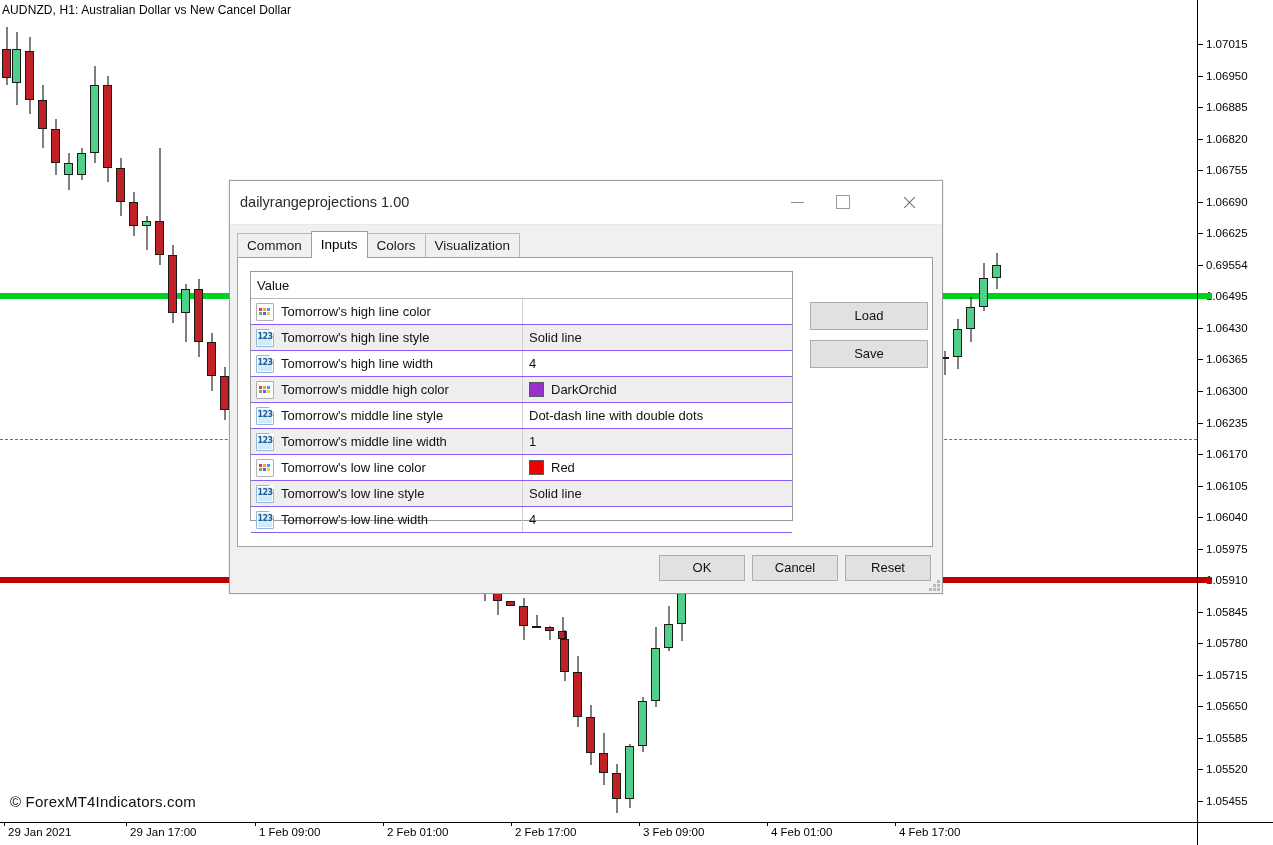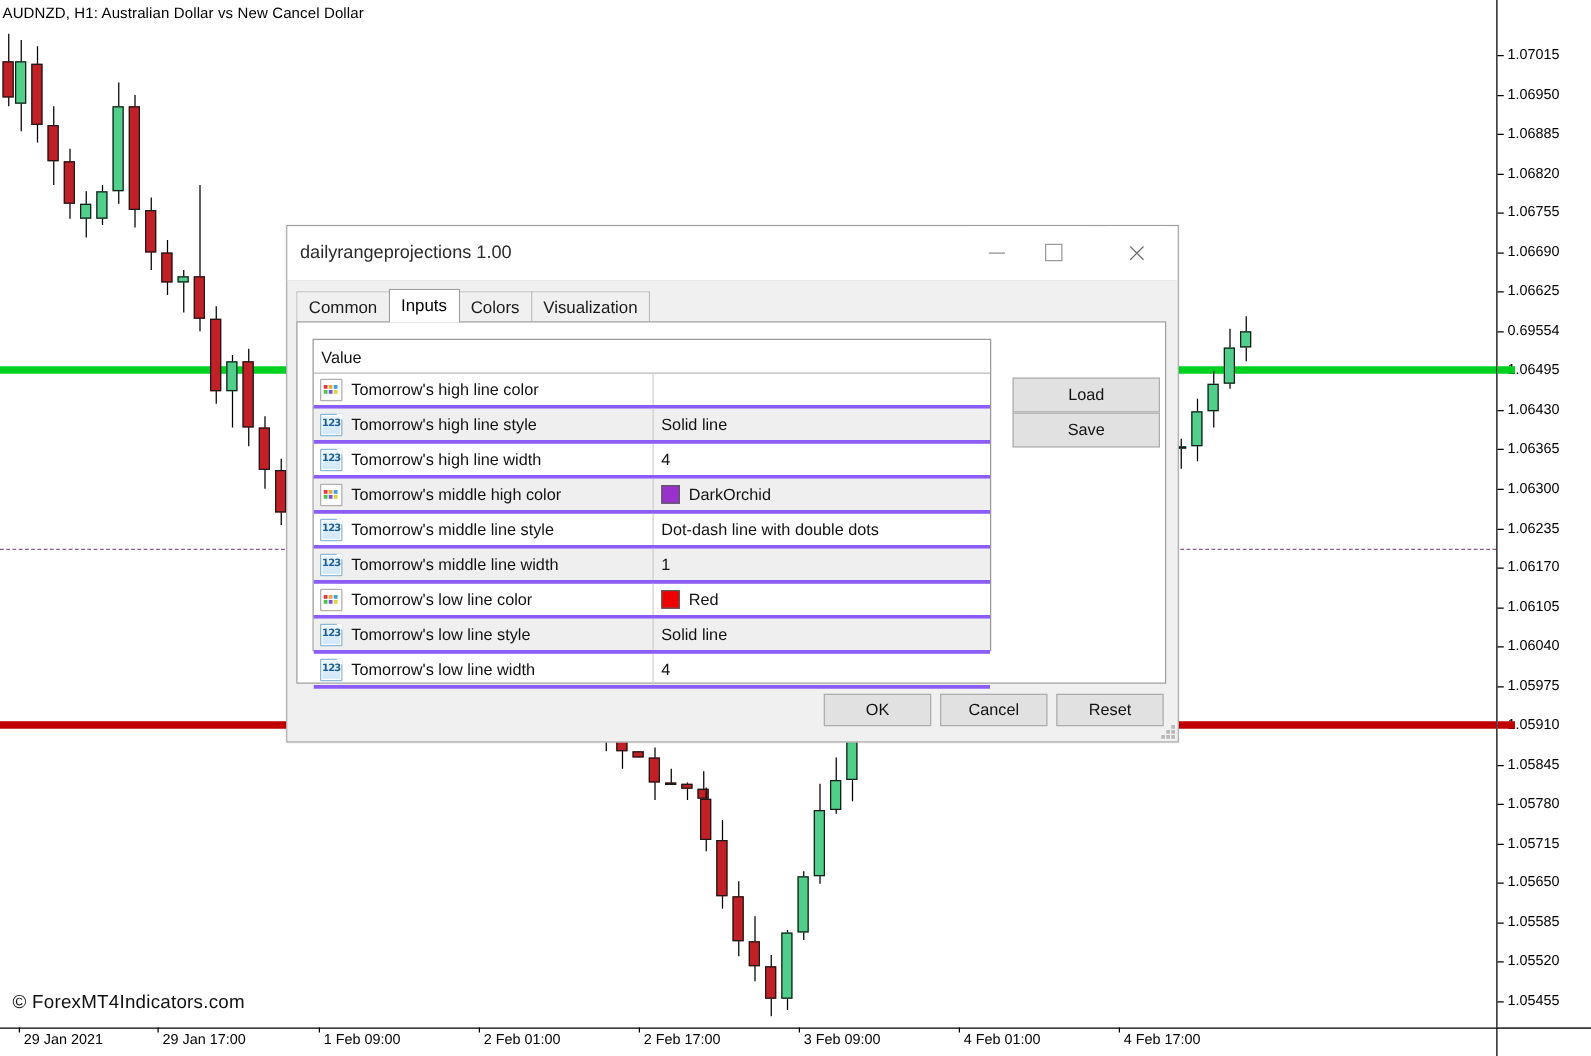--- a/index.html
+++ b/index.html
@@ -106,21 +106,21 @@
   .tabpane{
     position:absolute;left:7px;top:32px;width:696px;height:290px;
     background:#fff;border:1px solid #9e9e9e;box-sizing:border-box;
   }
 
   .grid{
     position:absolute;left:12px;top:13px;width:543px;height:250px;
     border:1px solid #9a9a9a;box-sizing:border-box;background:#fff;
     font-size:13px;
   }
-  .grow{position:relative;height:25px;border-bottom:3px solid #8b5cf6;display:flex;}
+  .grow{position:relative;height:25px;border-bottom:1px solid #8b5cf6;display:flex;}
   .grow.head{height:26px;border-bottom:1px solid #b9b9b9;}
   .grow.alt{background:#efefef;}
   .gcell-var{
     position:relative;width:272px;box-sizing:border-box;
     border-right:1px solid #cfcfcf;display:flex;align-items:center;padding-left:5px;
   }
   .grow.head .gcell-var{border-right:1px solid #b9b9b9;}
   .gcell-val{
     position:relative;flex:1;display:flex;align-items:center;padding-left:6px;
   }
@@ -150,21 +150,21 @@
 
   .swatch{
     width:15px;height:15px;margin-right:7px;flex:0 0 15px;
     border:1px solid #5a5a5a;box-sizing:border-box;
   }
 
   .sidebtns{position:absolute;left:572px;top:44px;width:118px;}
   .sbtn{
     width:118px;height:28px;line-height:26px;text-align:center;
     background:#e1e1e1;border:1px solid #adadad;color:#111;font-size:13px;
-    margin-bottom:0;cursor:default;box-sizing:border-box;
+    margin-bottom:10px;cursor:default;box-sizing:border-box;
   }
 
   .footbtns{position:absolute;right:11px;bottom:12px;}
   .fbtn{
     display:inline-block;width:86px;height:26px;line-height:24px;text-align:center;
     background:#e1e1e1;border:1px solid #adadad;color:#111;font-size:13px;
     margin-left:7px;cursor:default;box-sizing:border-box;
   }
 
   .resize-grip{position:absolute;right:2px;bottom:2px;width:13px;height:13px;}
@@ -535,21 +535,21 @@
         <div class="price-tick" style="top: 801.015px;">1.05455</div>
       </div>
     <div id="axis-markers">
         <div class="axis-marker" style="top: 293.328px; background: rgb(0, 208, 32);"></div>
         <div class="axis-marker" style="top: 577.215px; background: rgb(192, 0, 0);"></div>
       </div>
   </div>
 
   <div class="time-axis">
     <div id="time-ticks">
-        <div class="time-tick" style="left: 19px;">29 Jan 2021</div>
+        <div class="time-tick" style="left: 8px;">29 Jan 2021</div>
         <div class="time-tick" style="left: 130px;">29 Jan 17:00</div>
         <div class="time-tick" style="left: 259px;">1 Feb 09:00</div>
         <div class="time-tick" style="left: 387px;">2 Feb 01:00</div>
         <div class="time-tick" style="left: 515px;">2 Feb 17:00</div>
         <div class="time-tick" style="left: 643px;">3 Feb 09:00</div>
         <div class="time-tick" style="left: 771px;">4 Feb 01:00</div>
         <div class="time-tick" style="left: 899px;">4 Feb 17:00</div>
       </div>
   </div>
   <div class="axis-corner"></div>

